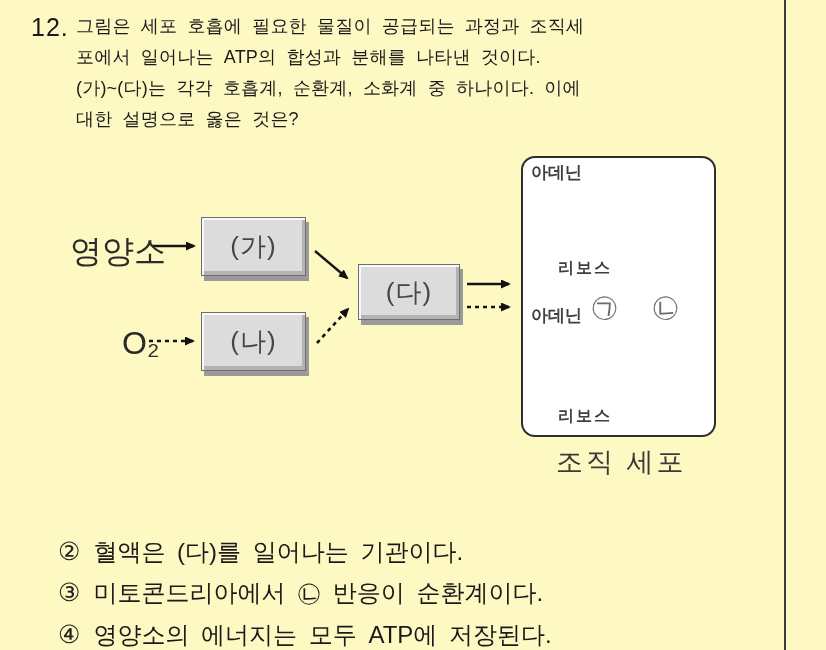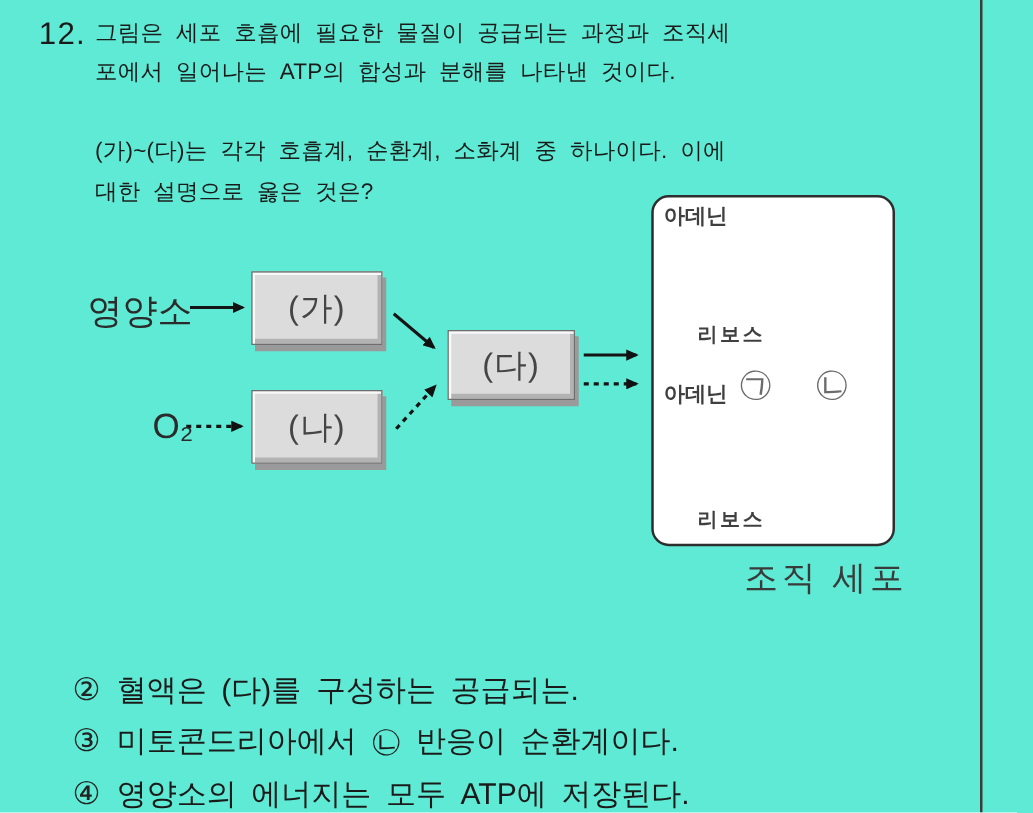--- a/index.html
+++ b/index.html
@@ -4,42 +4,42 @@
 <style>
   * { margin:0; padding:0; box-sizing:border-box; }
   html,body { background:#ffffff; }
   body {
     width:826px; height:650px;
     font-family:"Liberation Sans", sans-serif;
     color:#1a1a1a;
     position:relative;
     overflow:hidden;
   }
-  .page { position:relative; width:826px; height:650px; background:#5eead4; }
+  .page { position:relative; width:826px; height:650px; background:#fef9c3; }
 
   
   .divider { position:absolute; left:784px; top:0; width:2px; height:650px; background:#3d3d3d; }
 
   
   .qnum {
     position:absolute; left:31px; top:13px;
     font-size:25px; letter-spacing:1px;
   }
   .qline {
     position:absolute; left:76px;
     font-size:18px; letter-spacing:0.2px; word-spacing:5px;
     white-space:nowrap;
   }
   .qline.l0 { top:14px; }
   .qline.l1 { top:45px; }
-  .qline.l2 { top:76px;margin-top:32px; }
-  .qline.l3 { top:107px;margin-top:34px; }
+  .qline.l2 { top:76px; }
+  .qline.l3 { top:107px; }
 
   
-  .fig-label { position:absolute; font-size:28px; white-space:nowrap; color:#2b2b2b;text-align:right; }
+  .fig-label { position:absolute; font-size:32px; white-space:nowrap; color:#2b2b2b;text-align:right; }
   .lbl-nutrient { left:70px; top:230px; }
   .lbl-oxygen   { left:122px; top:325px; }
 
   
   .sys-box {
     position:absolute;
     background:#dcdcdc;
     border:1px solid #6e6e6e;
     box-shadow: inset 2px 2px 0 #f9f9f9, inset -3px -4px 0 #b3b3b3, 3px 5px 0 0 #9a9a9a;
     display:flex; align-items:center; justify-content:center;
@@ -49,21 +49,21 @@
   .box-na { left:201px; top:312px; width:105px; height:59px; }
   .box-da { left:358px; top:264px; width:102px; height:56px; }
 
   
   .cell-box {
     position:absolute; left:521px; top:156px; width:195px; height:281px;
     border:2.5px solid #2e2e2e; border-radius:14px; background:#fff;
   }
   .cell-caption {
     position:absolute; left:556px; top:444px; width:170px;
-    text-align:right; font-size:27px; letter-spacing:3px; color:#3a3a3a;
+    text-align:left; font-size:27px; letter-spacing:3px; color:#3a3a3a;
     white-space:nowrap;
   }
 
   .cell-label { position:absolute; color:#3f3f3f; white-space:nowrap;font-weight:bold; }
   .lbl-adenine-top    { left:531px; top:161px; font-size:17px; }
   .lbl-ribose-top     { left:558px; top:258px; font-size:16px; letter-spacing:2px; }
   .lbl-adenine-bottom { left:531px; top:304px; font-size:17px; }
   .lbl-ribose-bottom  { left:558px; top:406px; font-size:16px; letter-spacing:2px; }
 
   .rxn-symbol { position:absolute; font-size:27px; color:#6b6b6b; }
@@ -159,21 +159,21 @@
   <div class="cell-box"></div>
   <div class="cell-label lbl-adenine-top">아데닌</div>
   <div class="cell-label lbl-ribose-top">리보스</div>
   <div class="cell-label lbl-adenine-bottom">아데닌</div>
   <div class="cell-label lbl-ribose-bottom">리보스</div>
   <div class="rxn-symbol rxn-forward">㉠</div>
   <div class="rxn-symbol rxn-reverse">㉡</div>
   <div class="cell-caption">조직 세포</div>
 
   <div class="choice c1">
-    <span class="num">②</span><span>혈액은 (다)를 구성하는 공급되는.</span>
+    <span class="num">②</span><span>혈액은 (다)를 일어나는 기관이다.</span>
   </div>
   <div class="choice c2">
     <span class="num">③</span><span>미토콘드리아에서 ㉡ 반응이 순환계이다.</span>
   </div>
   <div class="choice c3">
     <span class="num">④</span><span>영양소의 에너지는 모두 ATP에 저장된다.</span>
   </div>
 
   <div class="divider"></div>
 </div>

